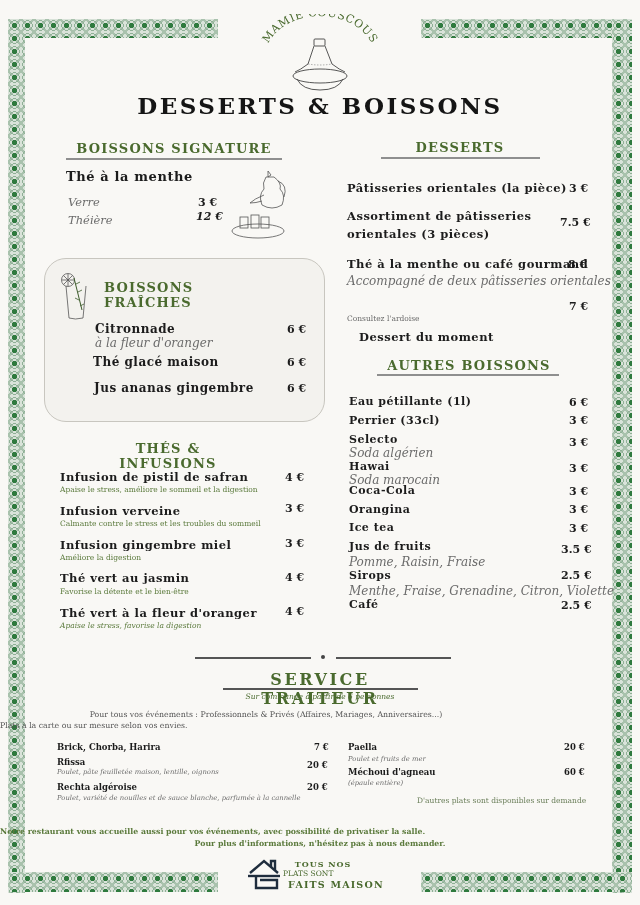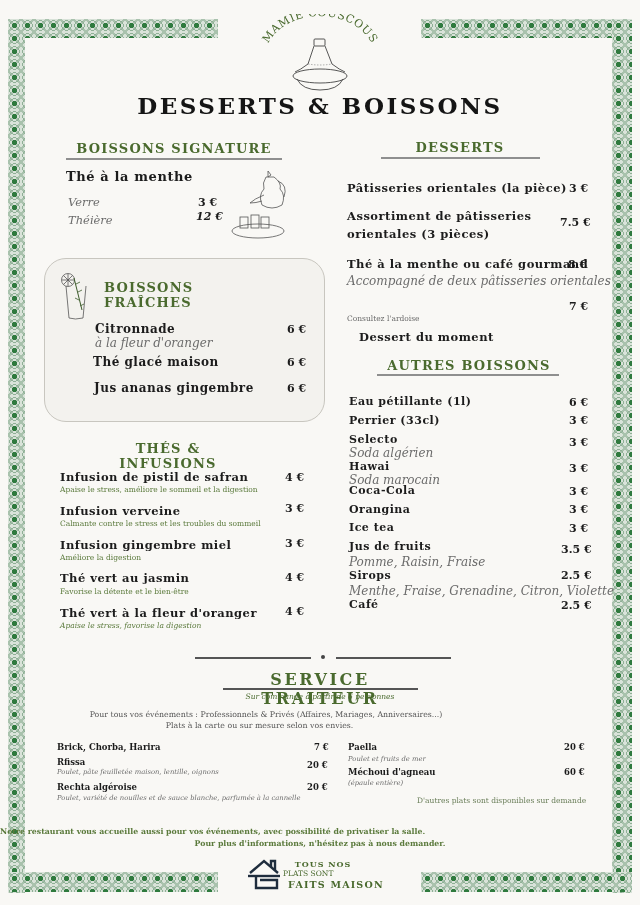--- a/index.html
+++ b/index.html
@@ -206,21 +206,21 @@
 <div class="price" style="left:561px; top:599px;">2.5 €</div>
 
 <div class="divider-line" style="left:195px; top:657px; width:116px;"></div>
 <div class="divider-dot" style="left:321px; top:655px;"></div>
 <div class="divider-line" style="left:336px; top:657px; width:115px;"></div>
 
 <div class="sec-title" style="left:220px; top:670px; width:200px; font-size:16px; letter-spacing:2.6px;">SERVICE TRAITEUR</div>
 <div class="sec-rule" style="left:223px; top:688px; width:195px; height:1.5px; background:#555;"></div>
 <div class="abs" style="left:0; top:692px; width:640px; text-align:center; font-size:7.5px; font-style:italic; color:#4a6a2e;">Sur commande à partir de 6 personnes</div>
 <div class="abs" style="left:0; top:710px; width:532px; text-align:center; font-size:7.8px; color:#555;">Pour tous vos événements : Professionnels  &amp; Privés (Affaires, Mariages, Anniversaires...)</div>
-<div class="abs" style="left:0; top:721px; width:519px; text-align:center; font-size:7.8px; color:#555;">Plats à la carte ou sur mesure selon vos envies.</div>
+<div class="abs" style="left:0; top:721px; width:519px; font-size:7.8px; color:#555;">Plats à la carte ou sur mesure selon vos envies.</div>
 
 <div class="abs trait-name" style="left:57px; top:742px;">Brick, Chorba, Harira</div>
 <div class="trait-price" style="left:314px; top:742px;">7 €</div>
 
 <div class="abs trait-name" style="left:57px; top:757px;">Rfissa</div>
 <div class="abs trait-desc" style="left:57px; top:768px;">Poulet, pâte feuilletée maison, lentille, oignons</div>
 <div class="trait-price" style="left:307px; top:760px;">20 €</div>
 
 <div class="abs trait-name" style="left:57px; top:782px;">Rechta algéroise</div>
 <div class="abs trait-desc" style="left:57px; top:794px;">Poulet, variété de nouilles et de sauce blanche, parfumée à la cannelle</div>

